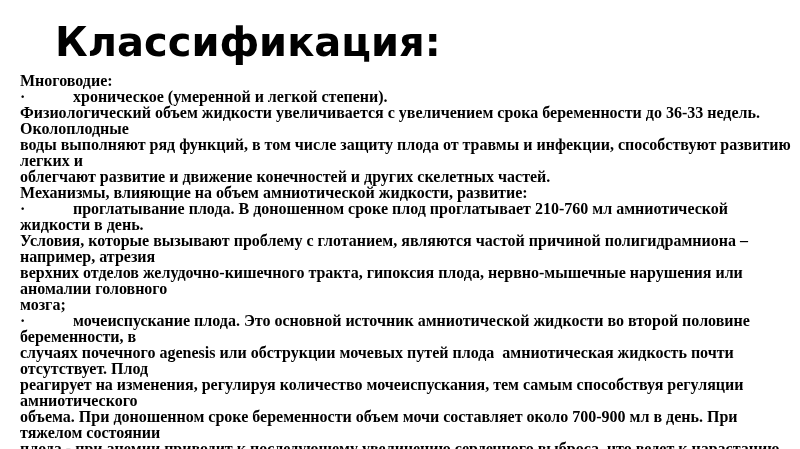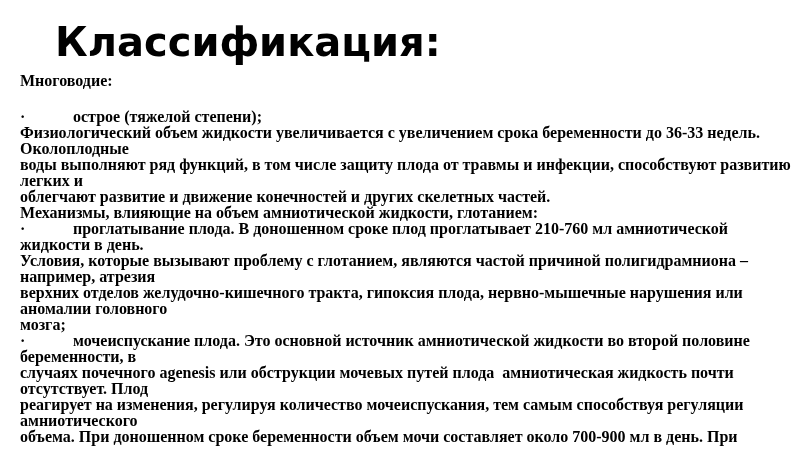--- a/index.html
+++ b/index.html
@@ -40,25 +40,25 @@
   }
   .ptext{white-space:pre-wrap;}
 </style>
 </head>
 <body>
 
 <div class="slide">
   <div class="title">Классификация:</div>
   <div class="content">
     <div class="para"><span class="ptext">Многоводие:</span></div>
-    <div class="para gap"><span class="bullet">·</span><span class="ptext">острое (тяжелой степени);</span></div>
+    <div class="para"><span class="bullet">·</span><span class="ptext">хроническое (умеренной и легкой степени).</span></div>
     <div class="para"><span class="ptext">Физиологический объем жидкости увеличивается с увеличением срока беременности до 36-33 недель. Околоплодные
 воды выполняют ряд функций, в том числе защиту плода от травмы и инфекции, способствуют развитию легких и
 облегчают развитие и движение конечностей и других скелетных частей.</span></div>
-    <div class="para"><span class="ptext">Механизмы, влияющие на объем амниотической жидкости, глотанием:</span></div>
+    <div class="para"><span class="ptext">Механизмы, влияющие на объем амниотической жидкости, развитие:</span></div>
     <div class="para"><span class="bullet">·</span><span class="ptext">проглатывание плода. В доношенном сроке плод проглатывает 210-760 мл амниотической жидкости в день.
 Условия, которые вызывают проблему с глотанием, являются частой причиной полигидрамниона – например, атрезия
 верхних отделов желудочно-кишечного тракта, гипоксия плода, нервно-мышечные нарушения или аномалии головного
 мозга;</span></div>
     <div class="para"><span class="bullet">·</span><span class="ptext">мочеиспускание плода. Это основной источник амниотической жидкости во второй половине беременности, в
 случаях почечного agenesis или обструкции мочевых путей плода  амниотическая жидкость почти отсутствует. Плод
 реагирует на изменения, регулируя количество мочеиспускания, тем самым способствуя регуляции амниотического
 объема. При доношенном сроке беременности объем мочи составляет около 700-900 мл в день. При тяжелом состоянии
 плода - при анемии приводит к последующему увеличению сердечного выброса, что ведет к нарастанию объема
 амниотической жидкости;</span></div>

